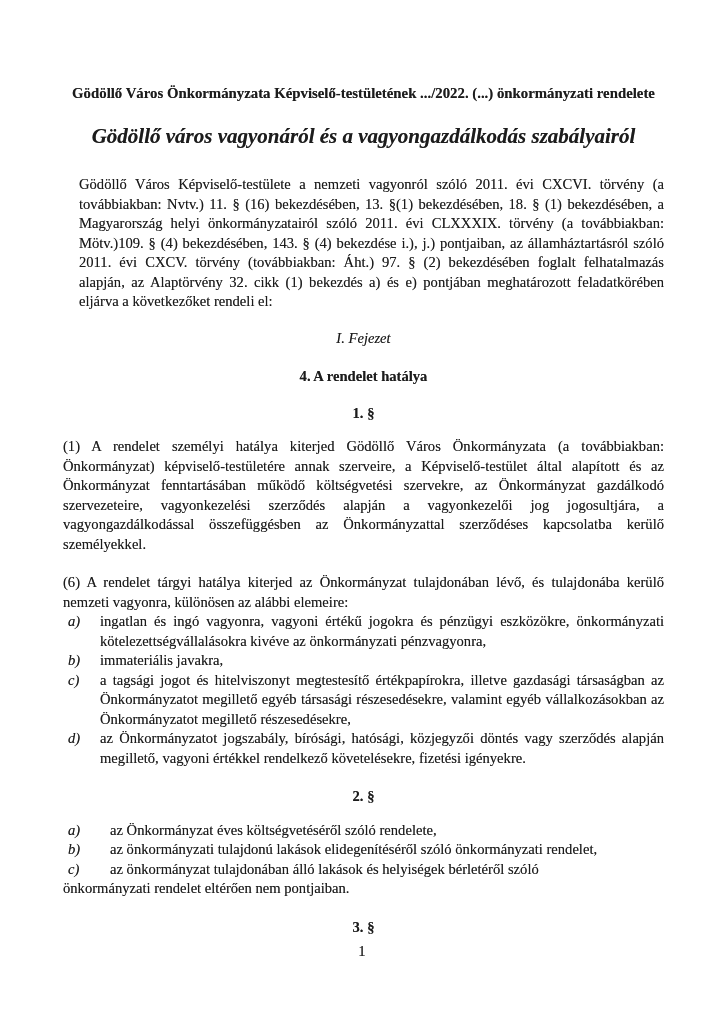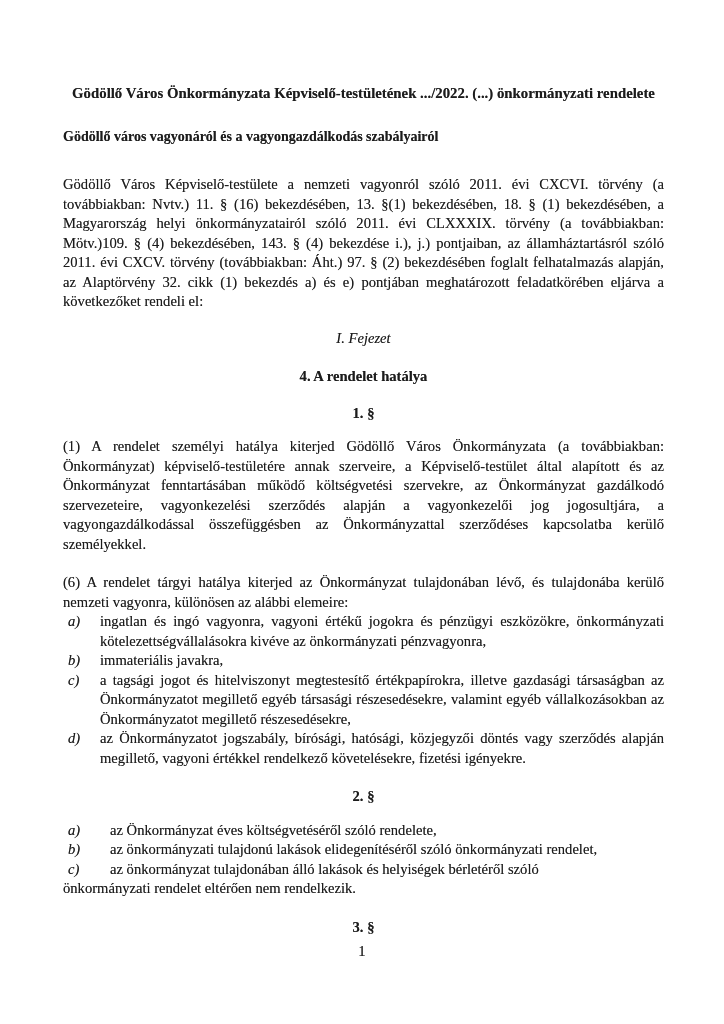--- a/index.html
+++ b/index.html
@@ -27,25 +27,26 @@
   .italic { font-style: italic; }
   .just { text-align: justify; }
   .doc-title {
     font-weight: bold;
     text-align: center;
     margin: 0 0 23px 0;
     font-size: 14.8px;
   }
   .doc-subtitle {
     font-weight: bold;
-    text-align: left;
+    text-align: center;
     margin: 0 0 29px 0;
-    font-size: 14px;
+    font-size: 21px;
+    font-style: italic;
   }
-  .preamble { margin: 0 0 17px 0; }
+  .preamble { margin: 0 0 17px 16px; }
   .chapter-block { margin: 0 0 19px 0; }
   .section-title { margin: 0 0 17px 0; }
   .sect-heading { margin: 0 0 14px 0; }
   .body-par { margin: 8px 0 19px 0; }
   .intro-par { margin: 0; }
   .list { margin: 0; }
   .list-item { display: flex; text-align: justify; }
   .list-item .marker {
     flex: 0 0 37px;
     padding-left: 5px;
@@ -117,20 +118,20 @@
     <div class="list-item">
       <span class="marker">b)</span>
       <span class="li-text">az önkormányzati tulajdonú lakások elidegenítéséről szóló önkormányzati rendelet,</span>
     </div>
     <div class="list-item">
       <span class="marker">c)</span>
       <span class="li-text">az önkormányzat tulajdonában álló lakások és helyiségek bérletéről szóló</span>
     </div>
   </div>
 
-  <div class="closing-line">önkormányzati rendelet eltérően nem rendelkezik.</div>
+  <div class="closing-line">önkormányzati rendelet eltérően nem pontjaiban.</div>
 
   <div class="center bold sect-heading gap-before-heading">3. §</div>
 
 
   <div class="page-number">1</div>
 
 </div>
 
 </body></html>

